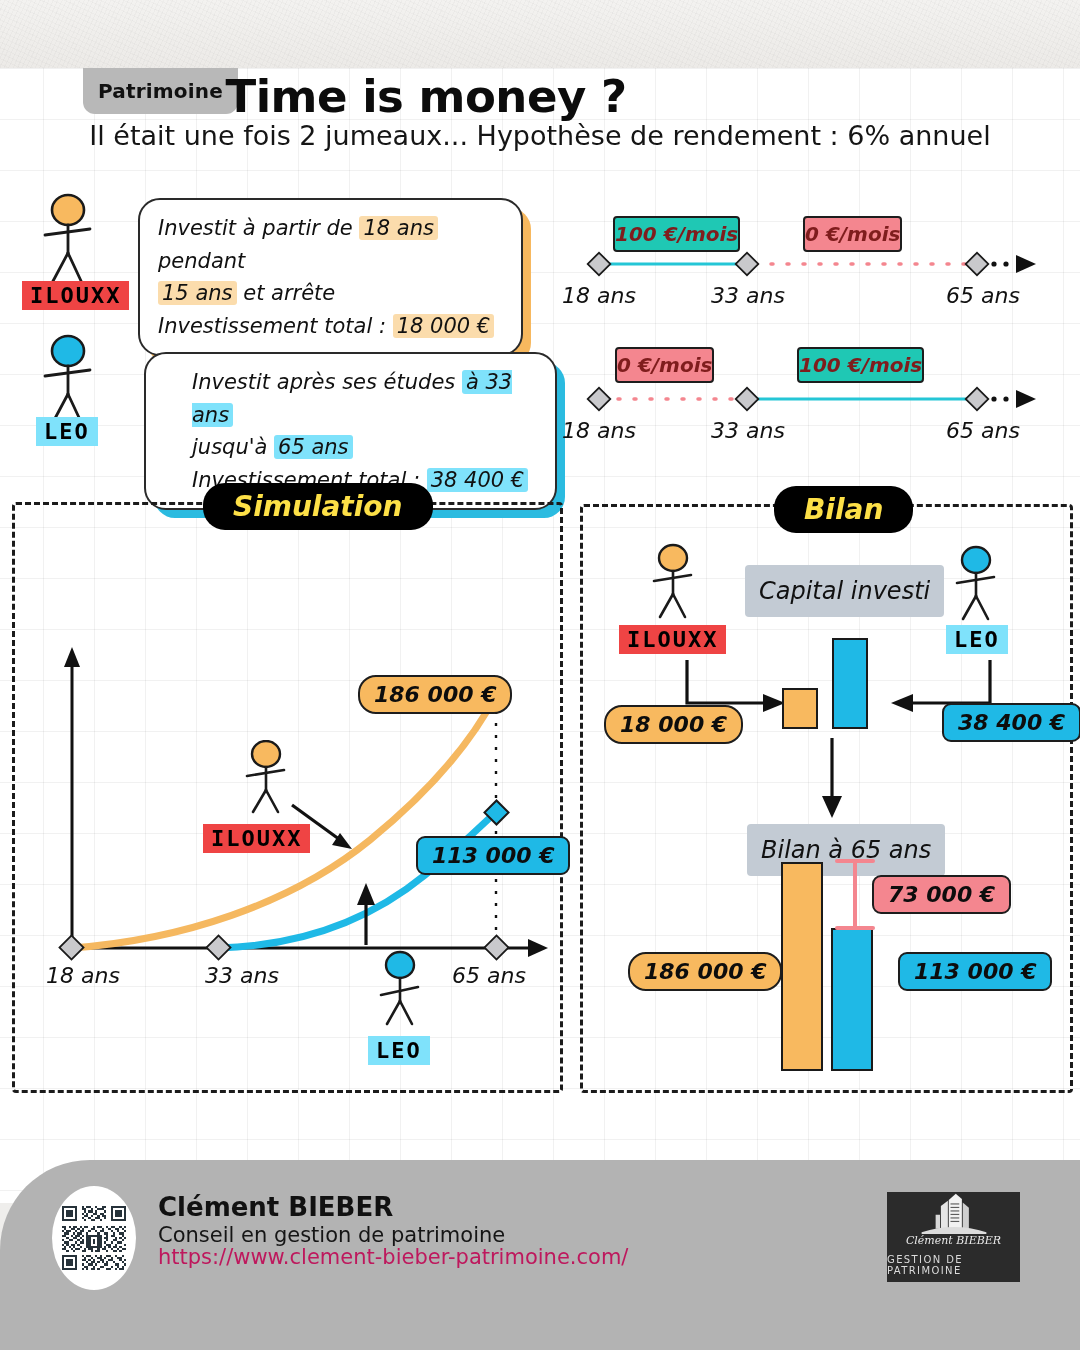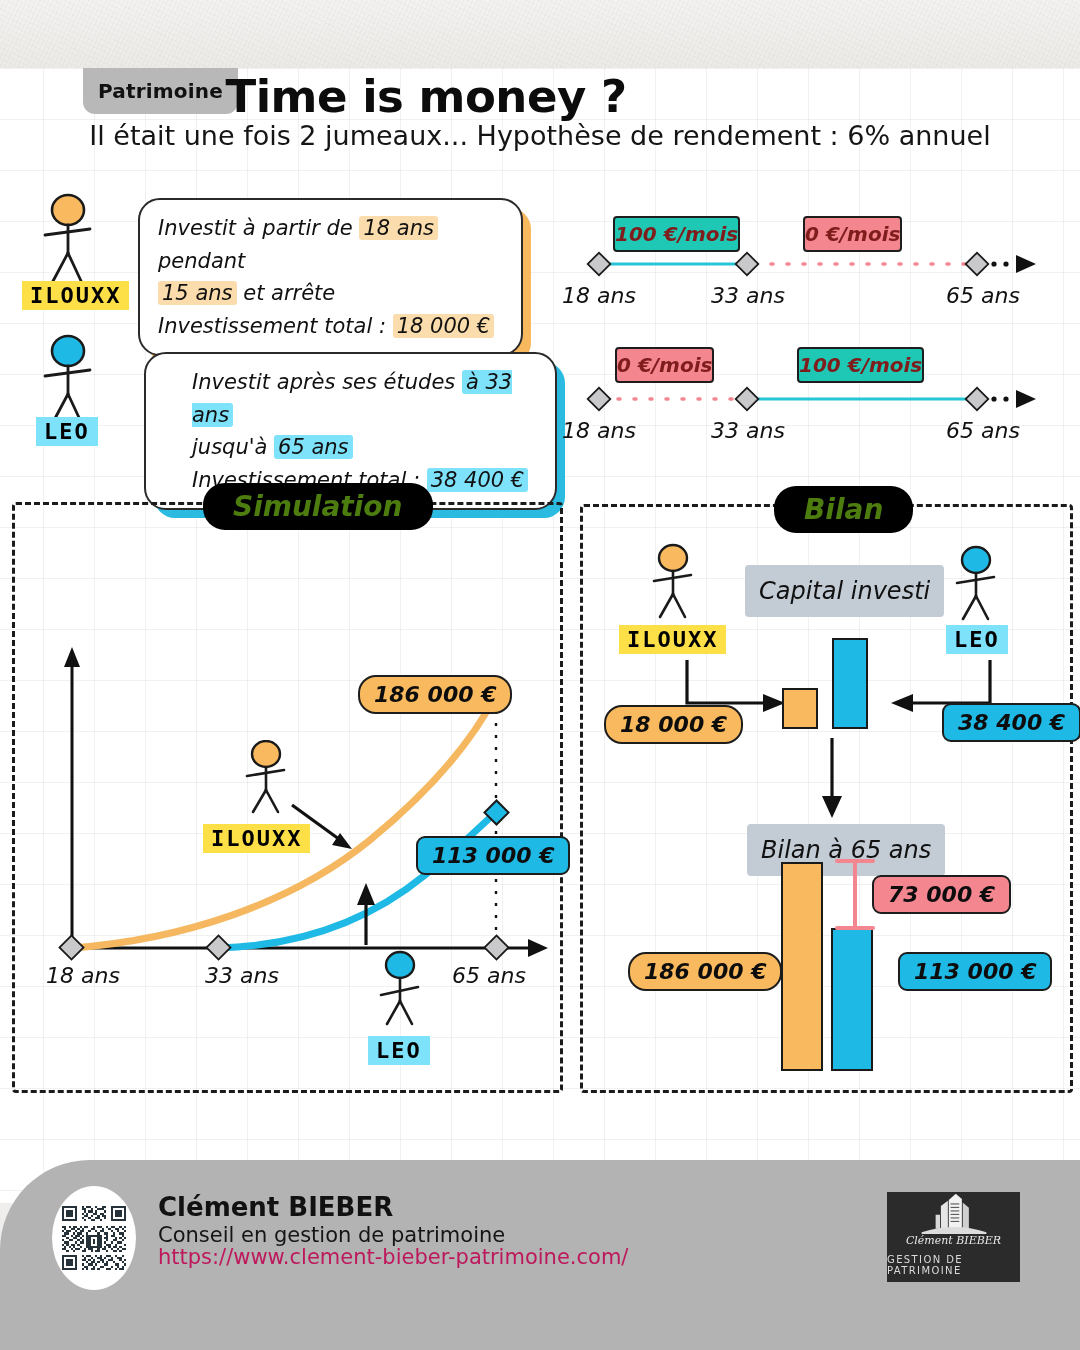--- a/index.html
+++ b/index.html
@@ -55,21 +55,21 @@
 
   
   .stick{position:absolute;}
 
   
   .nametag{
     position:absolute;font-family:"DejaVu Sans Mono", monospace;
     font-weight:bold;font-size:22px;color:#000;
     padding:2px 8px;letter-spacing:2px;
   }
-  .tag-orange{background:#fde047;}
+  .tag-orange{background:#ef4444;}
   .tag-blue{background:#7fe2fb;}
 
   
   .bubble{
     position:absolute;background:#fff;border:2.5px solid #2a2a2a;
     border-radius:22px;padding:12px 18px;
     font-style:italic;font-size:21px;line-height:1.55;color:#111;
   }
   .bubble.orange{box-shadow:9px 9px 0 -1px #f7b85e;}
   .bubble.blue{box-shadow:9px 9px 0 -1px #2bbbe0;}
@@ -88,21 +88,21 @@
 
   .axis-label{
     position:absolute;font-style:italic;font-size:22px;color:#111;white-space:nowrap;
   }
 
   
   .panel{
     position:absolute;border:3px dashed #1b1b1b;border-radius:4px;
   }
   .panel-title{
-    position:absolute;background:#000;color:#4d7c0f;border-radius:22px;
+    position:absolute;background:#000;color:#fde047;border-radius:22px;
     font-style:italic;font-size:28px;font-weight:bold;
     padding:7px 30px;white-space:nowrap;
   }
 
   .note{
     position:absolute;font-style:italic;font-size:23px;line-height:1.6;
     color:#111;text-align:center;
   }
 
   .valuebox{

